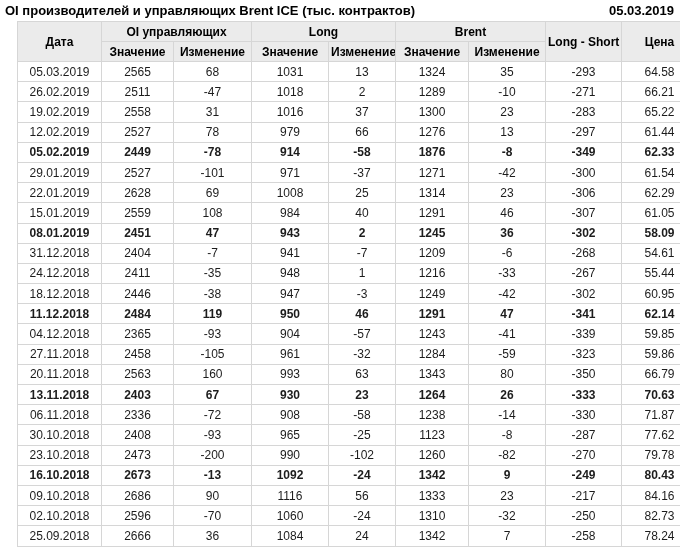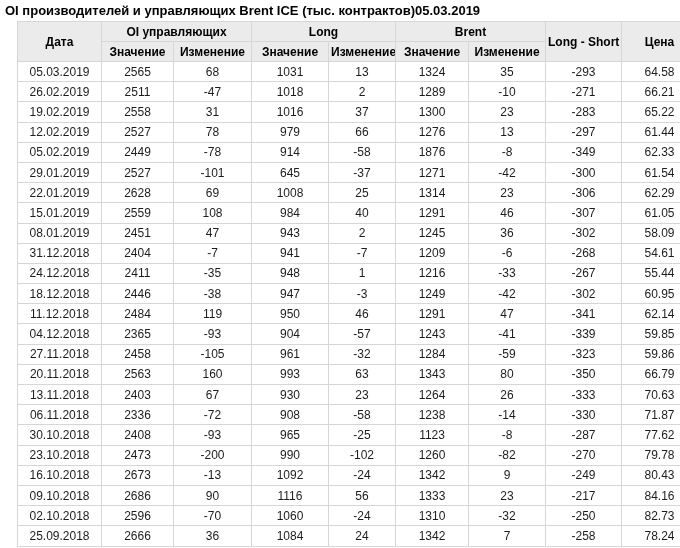--- a/index.html
+++ b/index.html
@@ -7,20 +7,21 @@
   body {
     width: 680px;
     height: 548px;
     background: #ffffff;
     font-family: "Liberation Sans", sans-serif;
     color: #1c1c1c;
     overflow: hidden;
   }
   .titlebar {
     display: flex;
+    justify-content: space-between;
     align-items: center;
     height: 21px;
     padding: 0 6px 0 5px;
     font-size: 13px;
     font-weight: bold;
     color: #000000;
   }
   table.oi-table {
     border-collapse: collapse;
     table-layout: fixed;
@@ -43,20 +44,21 @@
     font-size: 12px;
     color: #000000;
     height: 20px;
   }
   table.oi-table td {
     height: 20.2px;
     color: #1c1c1c;
   }
   tr.group-start td {
     border-top: 1px solid var(--sep, #909090);
+    font-weight: bold;
   }
   td.pos { color: var(--pos, #008000); }
   td.neg { color: var(--neg, #c00000); }
 </style>
 </head>
 <body>
 
 <div class="titlebar">
   <span>OI производителей и управляющих Brent ICE (тыс. контрактов)</span>
   <span>05.03.2019</span>
@@ -145,21 +147,21 @@
         <td class="neg">-58</td>
         <td>1876</td>
         <td class="neg">-8</td>
         <td>-349</td>
         <td>62.33</td>
       </tr>
       <tr>
         <td>29.01.2019</td>
         <td>2527</td>
         <td class="neg">-101</td>
-        <td>645</td>
+        <td>971</td>
         <td class="neg">-37</td>
         <td>1271</td>
         <td class="neg">-42</td>
         <td>-300</td>
         <td>61.54</td>
       </tr>
       <tr>
         <td>22.01.2019</td>
         <td>2628</td>
         <td class="pos">69</td>

